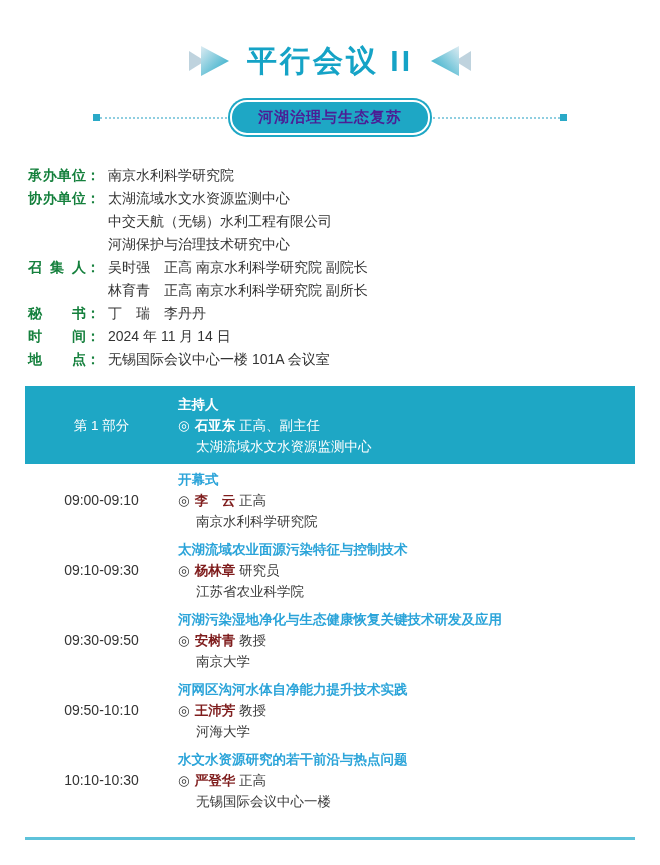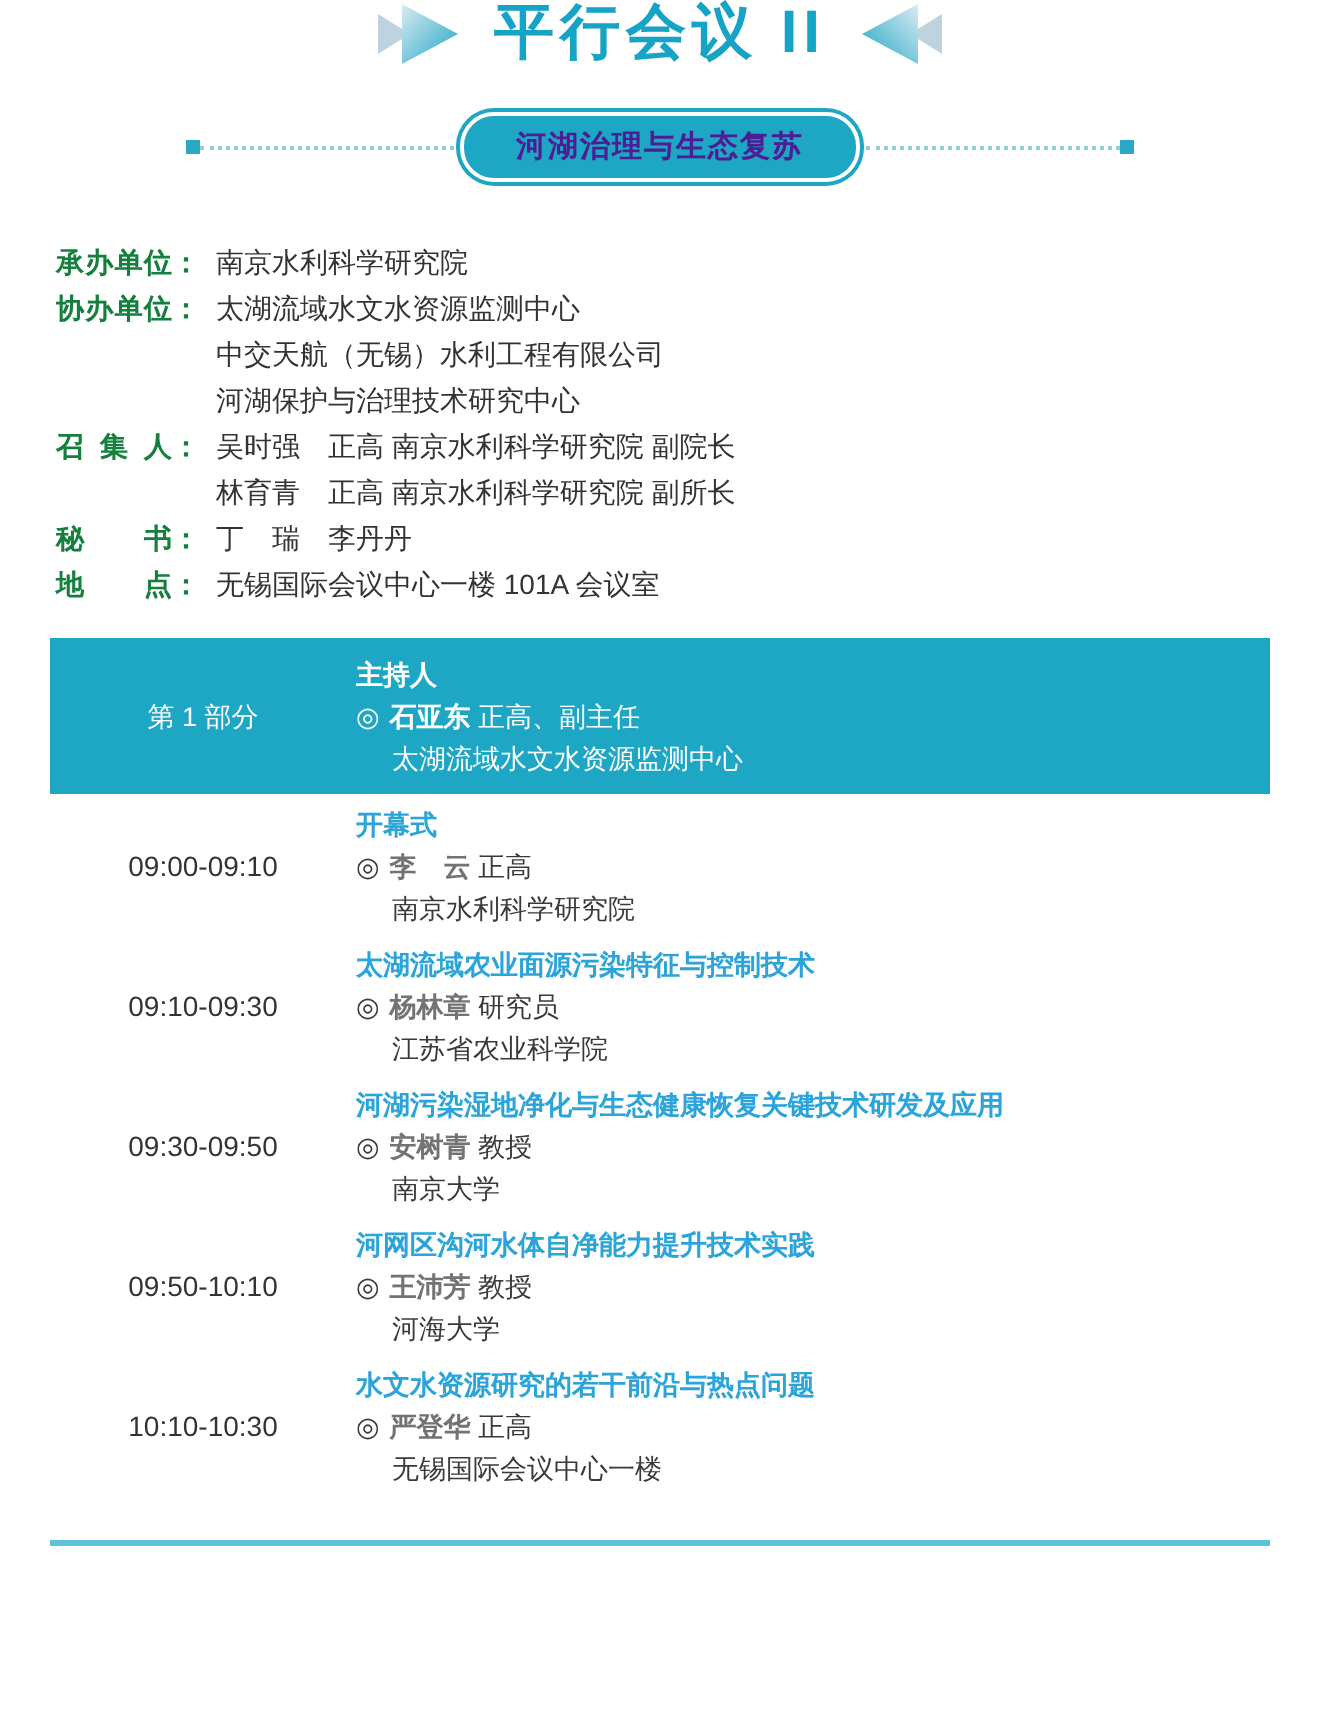--- a/index.html
+++ b/index.html
@@ -9,21 +9,21 @@
     background: #ffffff;
     color: #3a3a3a;
     font-family: "Liberation Sans", "DejaVu Sans", sans-serif;
     overflow: hidden;
   }
   .page { position: relative; width: 660px; height: 865px; background: #fff; }
 
   
   .title-row {
     display: flex; align-items: center; justify-content: center;
-    gap: 16px; 
+    gap: 16px; padding-top: 44px;
   }
   .page-title {
     font-size: 30px; font-weight: bold; color: #15a3c6;
     letter-spacing: 3px; margin: 0; line-height: 34px;
   }
   .chevron svg { display: block; }
 
   
   .badge-row {
     width: 474px; margin: 22px auto 0;
@@ -62,21 +62,21 @@
   .thead .cell-time { display: flex; align-items: center; justify-content: center; }
   .cell-main { flex: 1; }
   .host-role { font-weight: bold; }
   .bold-name { font-weight: bold; }
   .org-line { padding-left: 18px; }
   .marker { margin-right: 5px; }
 
   .srow { display: flex; padding: 5px 0 2px; line-height: 21px; min-height: 70px; }
   .srow .cell-time { padding-top: 21px; font-size: 14px; color: #333; }
   .topic { color: #2ba4d9; font-weight: bold; }
-  .speaker-name { font-weight: bold; color: #737373; }
+  .speaker-name { font-weight: bold; color: #7f1d1d; }
 
   .bottom-bar {
     height: 3px; background: #5ec2da;
     margin: 23px 25px 0;
   }
 </style>
 </head>
 <body>
 
 <div class="page">
@@ -143,20 +143,26 @@
       </span>
     </div>
 
     <div class="info-row">
       <span class="info-key"><span class="ik">秘书</span><span>：</span></span>
       <span class="info-val">
         <div>丁　瑞　李丹丹</div>
       </span>
     </div>
 
+    <div class="info-row">
+      <span class="info-key"><span class="ik">时间</span><span>：</span></span>
+      <span class="info-val">
+        <div>2024 年 11 月 14 日</div>
+      </span>
+    </div>
 
     <div class="info-row">
       <span class="info-key"><span class="ik">地点</span><span>：</span></span>
       <span class="info-val">
         <div>无锡国际会议中心一楼 101A 会议室</div>
       </span>
     </div>
 
   </div>
 

